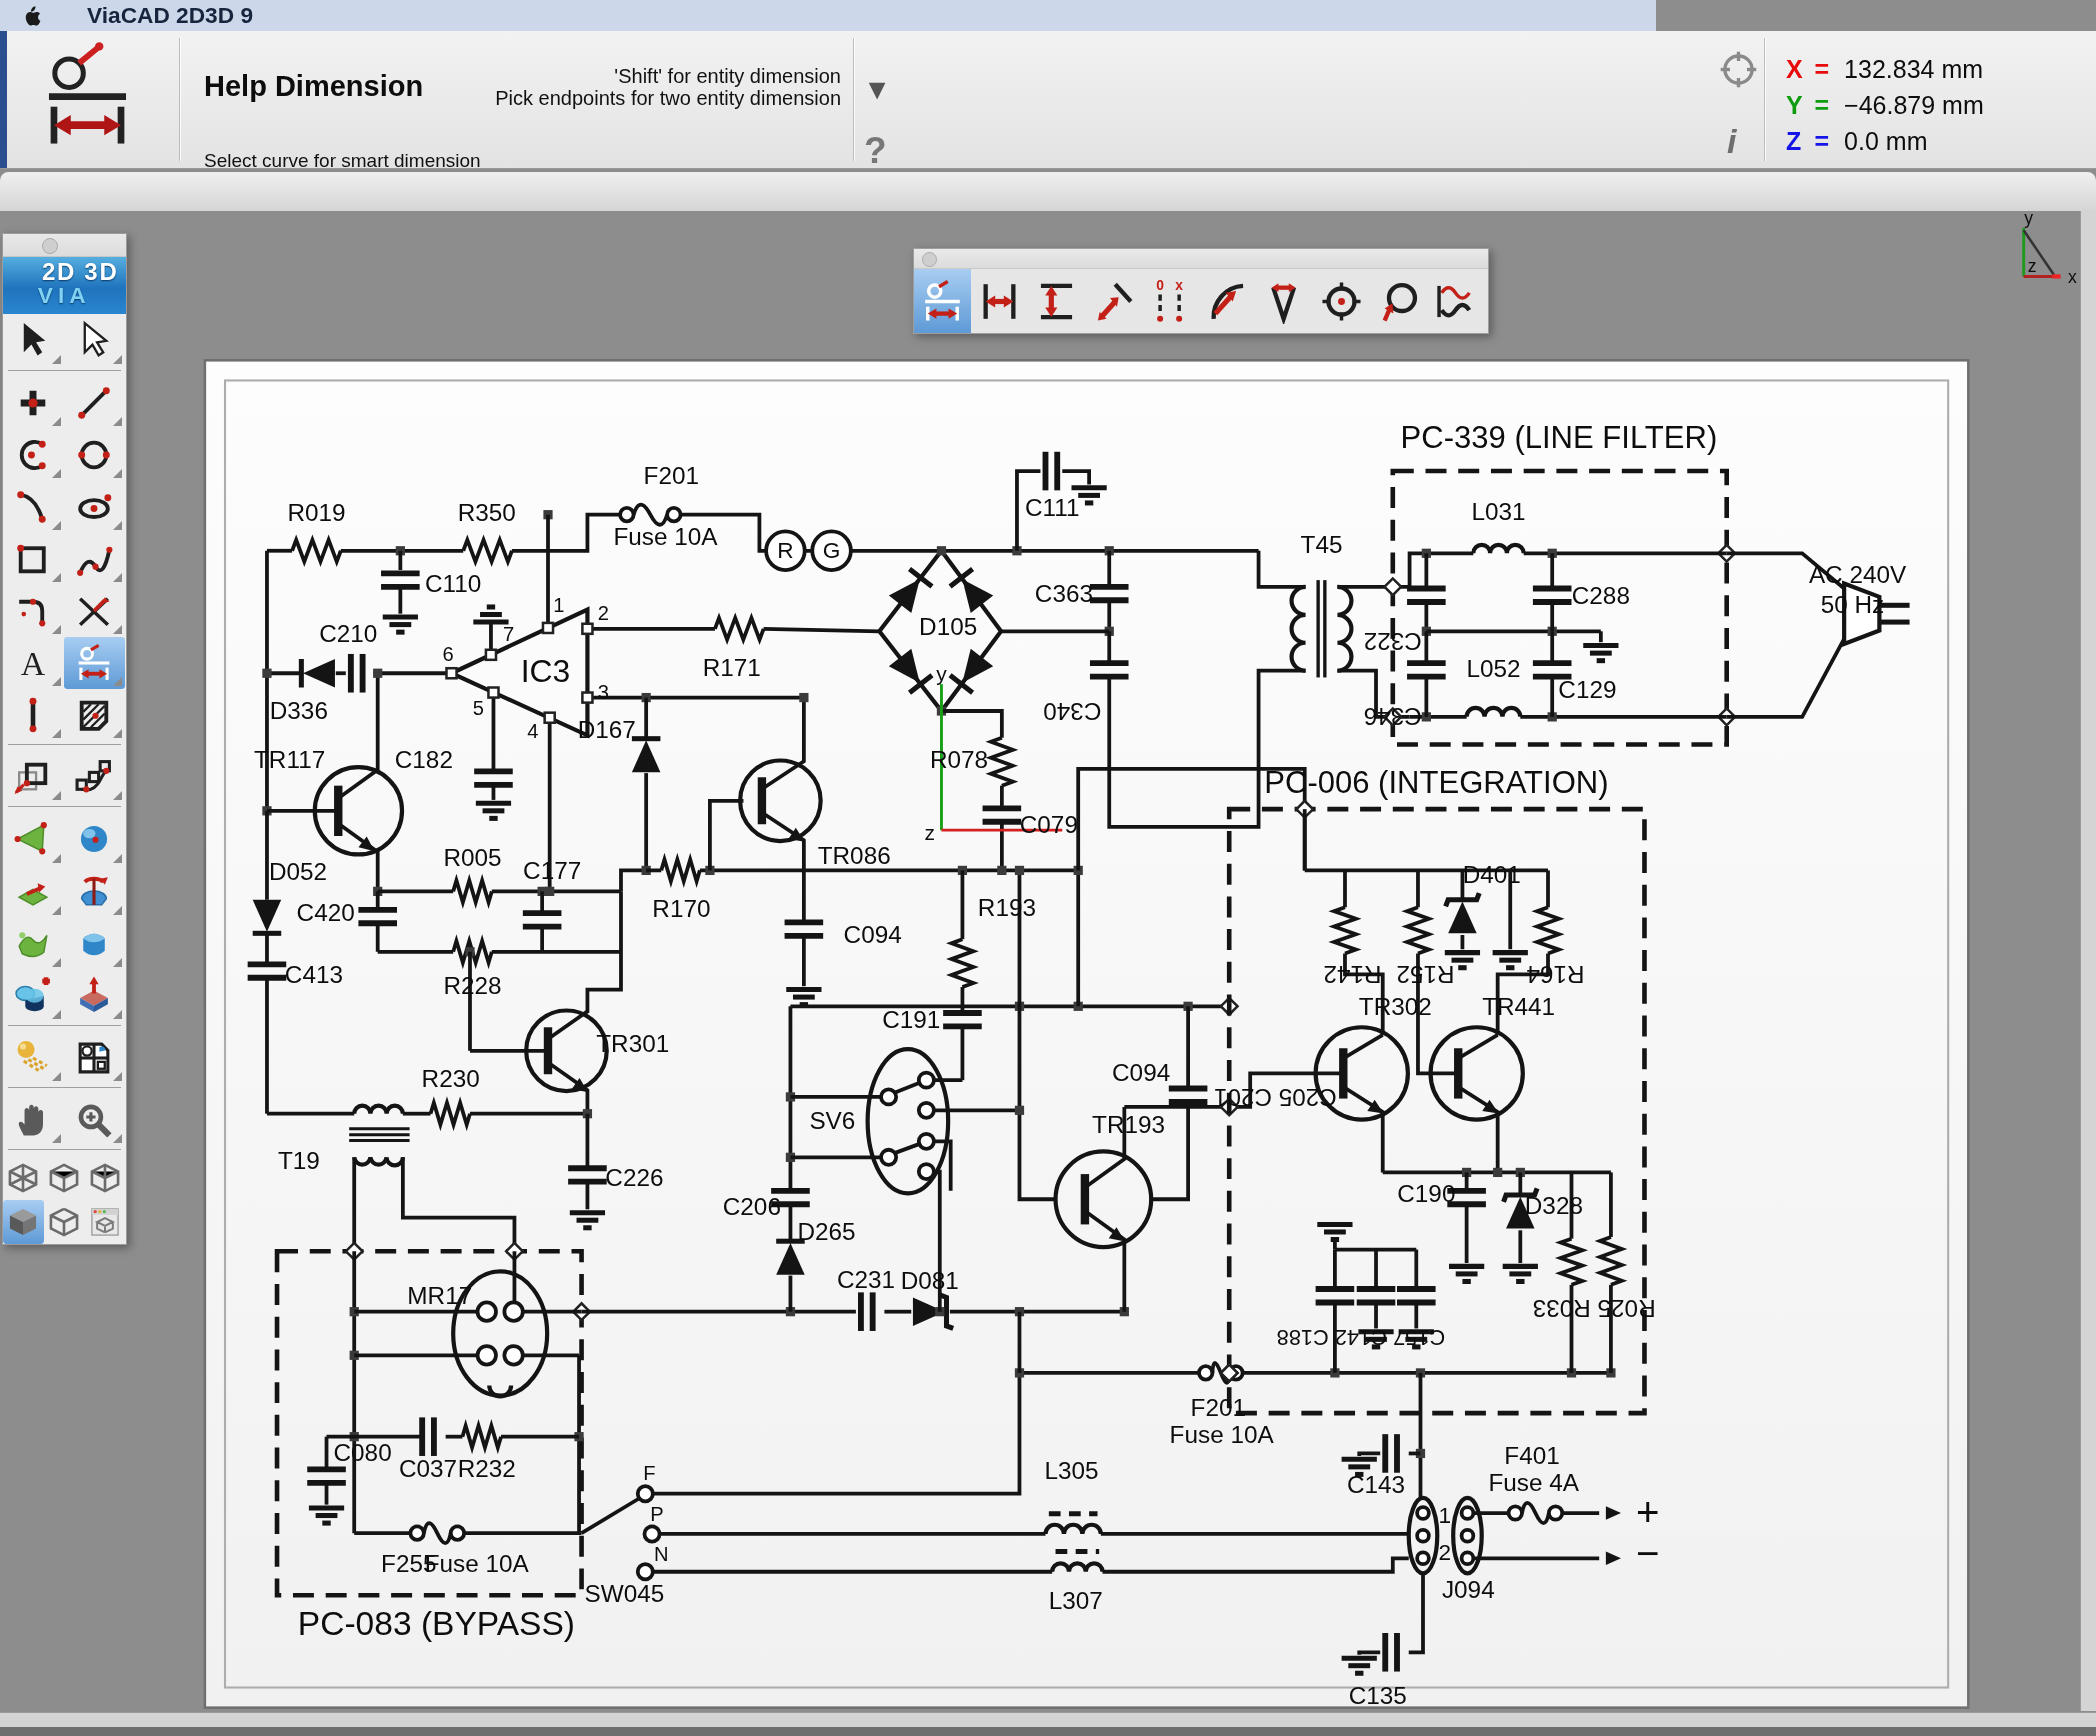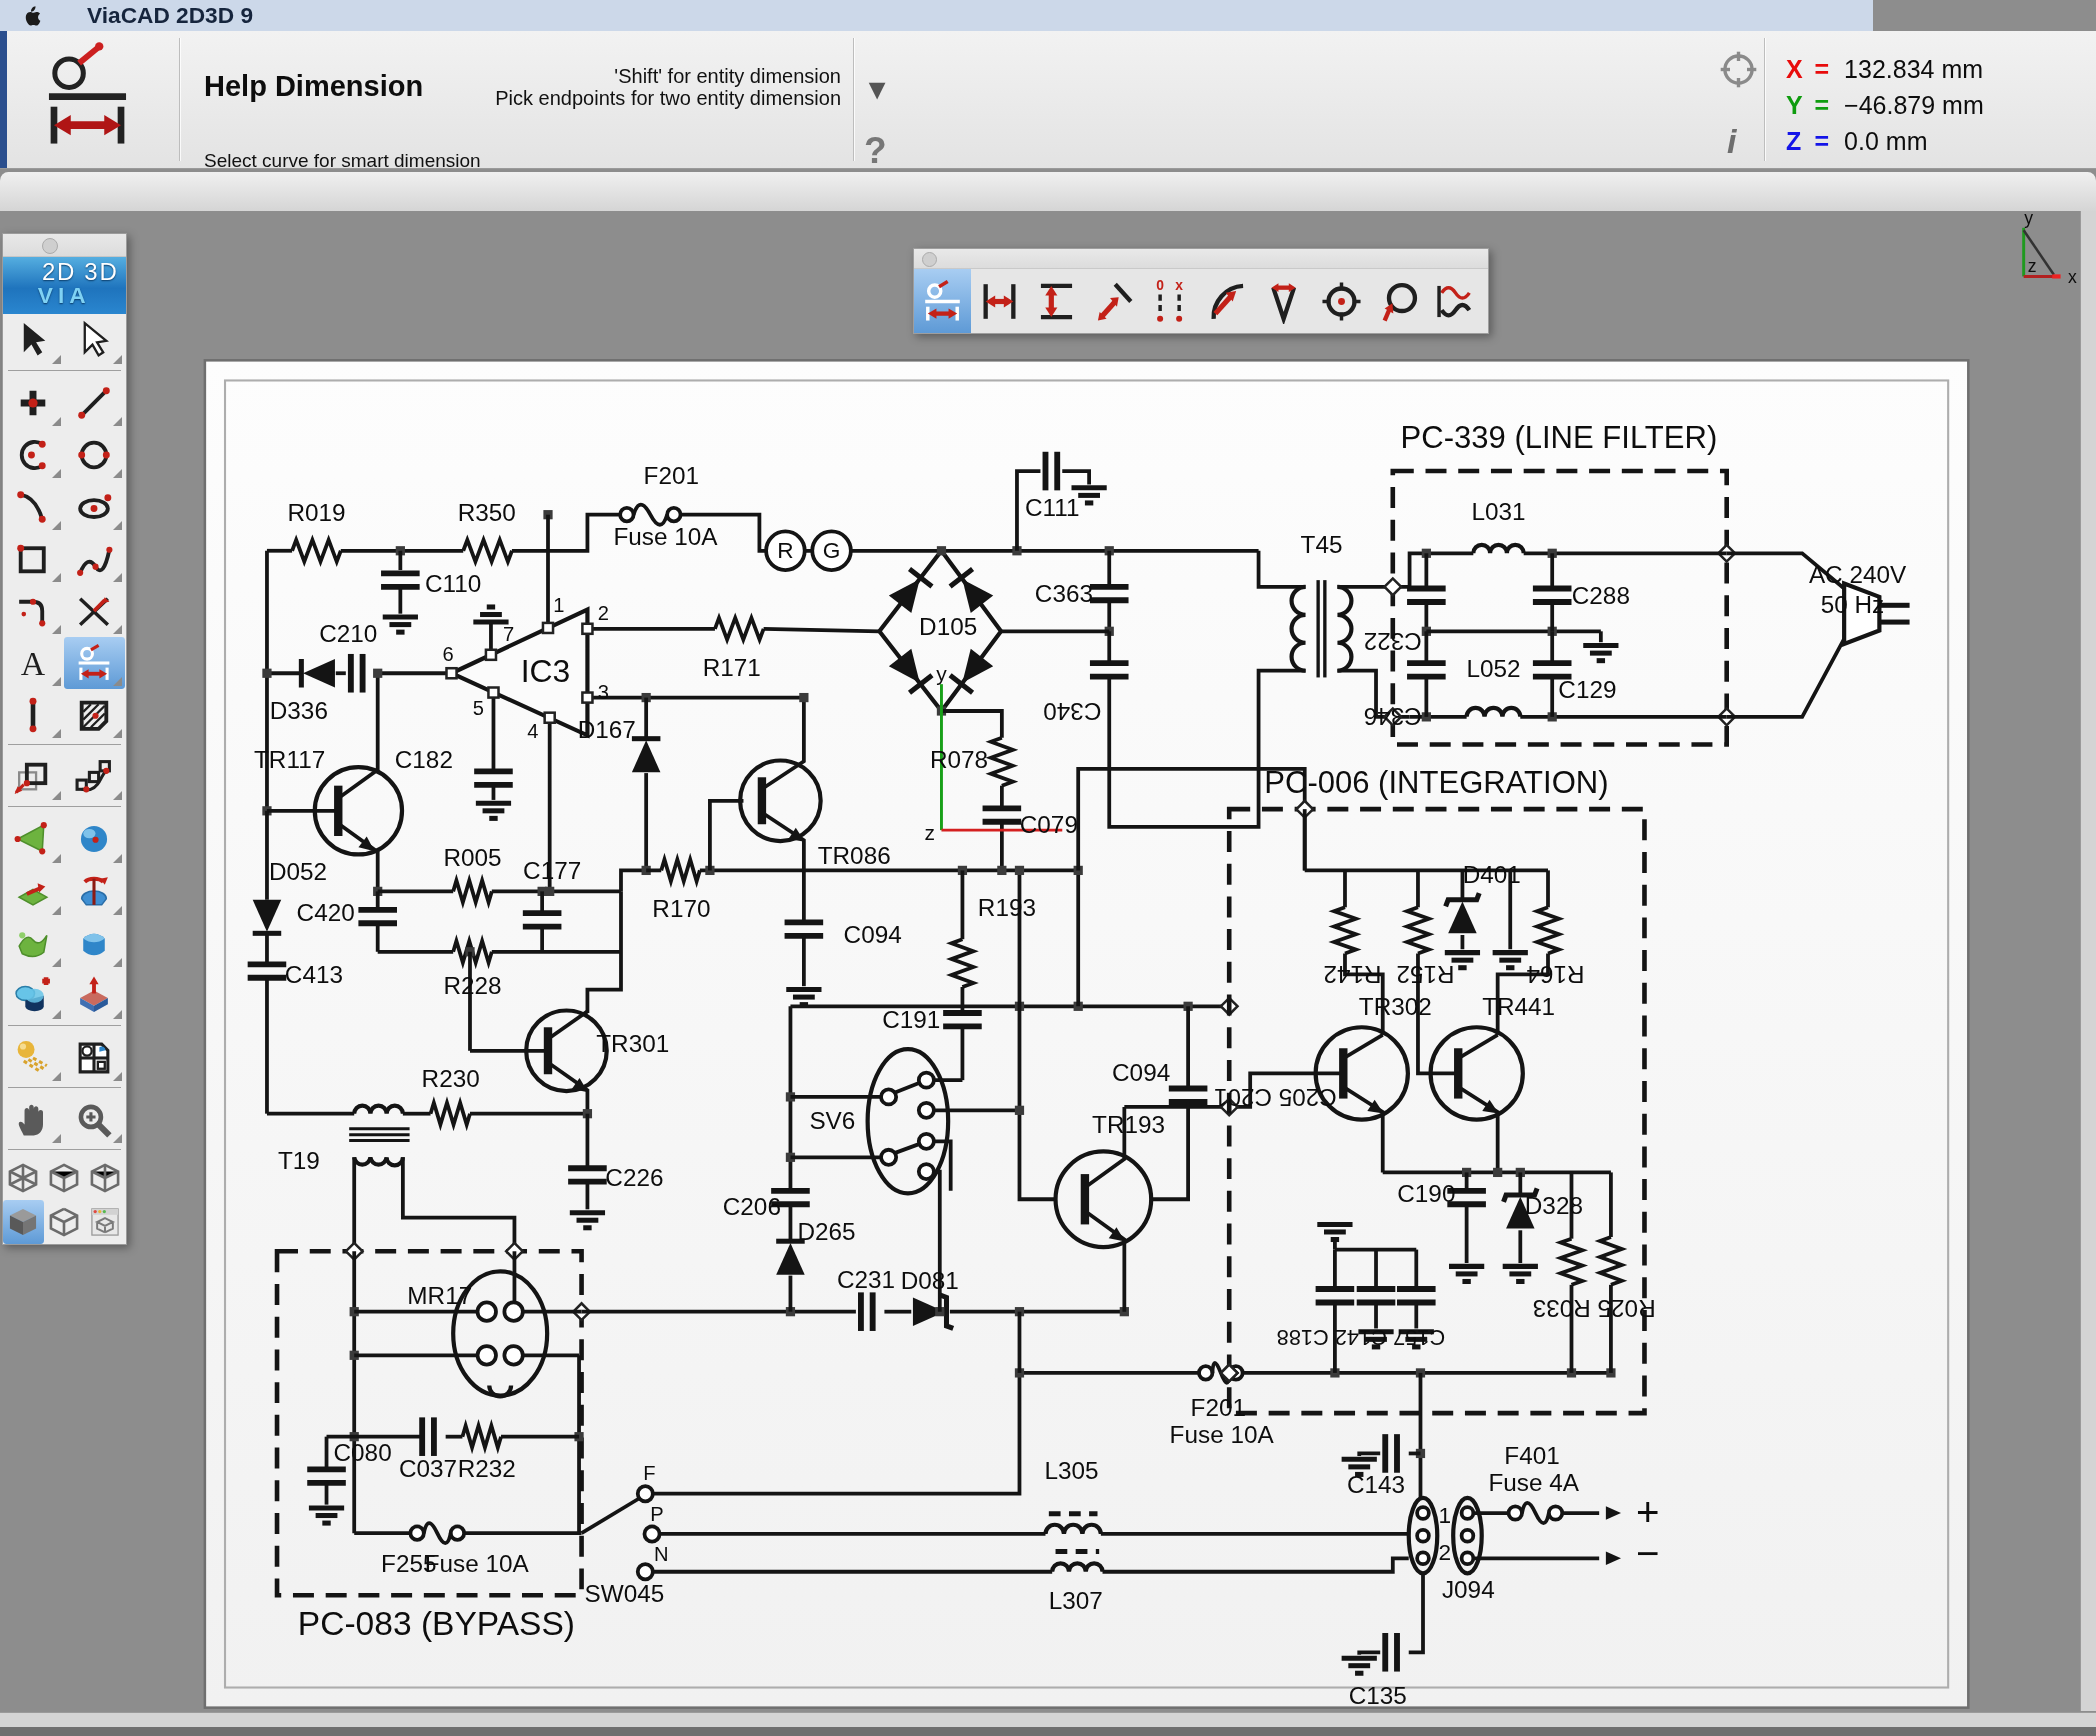--- a/index.html
+++ b/index.html
@@ -1,19 +1,19 @@
 <!DOCTYPE html>
 <html style="font-size:13.4px"><head>
 <meta charset="utf-8">
 <style>
   html,body{margin:0;padding:0;width:2096px;height:1737px;overflow:hidden;
     font-family:"Liberation Sans","DejaVu Sans",sans-serif;background:#8d8d8d;}
   .abs{position:absolute;}
   
-  #menubar{left:0;top:0;width:1873px;height:31px;background:#ccd8e9;
+  #menubar{left:0;top:0;width:1656px;height:31px;background:#ccd8e9;
     display:flex;align-items:center;gap:0;border-bottom:0.8px solid #aebccd;}
   #menubar .apple{margin-left:23.5px;margin-right:25px;display:flex;align-items:center;}
   #menubar .mi{padding:0 16px;font-size:22.7px;color:#16253d;}
   #menubar .appname{font-weight:bold;padding:0 18.5px;font-size:22.7px;color:#16253d;}
   
   #toolbar{left:0;top:31px;width:2096px;height:137px;
     background:linear-gradient(#f2f2f2,#e3e3e3);border-bottom:1.7px solid #9a9a9a;}
   #toolbar .sliver{position:absolute;left:0;top:0;width:6.7px;height:137px;background:#2b4f8e;}
   #tb-icon{position:absolute;left:37px;top:6.7px;width:101px;height:124px;}
   .vdiv{position:absolute;top:6.7px;width:0.8px;height:123px;background:#bdbdbd;box-shadow:0.8px 0 0 #fff;}
@@ -40,21 +40,21 @@
   #bottomedge{left:0;top:1727px;width:2096px;height:10px;background:#6f6f6f;}
   #rightstrip{left:2080px;top:211px;width:16px;height:1500px;background:#d4d4d4;border-left:0.8px solid #9a9a9a;}
   
   #palette{left:1.7px;top:233px;width:123px;background:#ededed;border:0.8px solid #9b9b9b;
     box-shadow:2.5px 3.4px 8.4px rgba(0,0,0,.35);}
   #pal-head{height:22px;background:linear-gradient(#e8e8e8,#dcdcdc);border-bottom:0.8px solid #c6c6c6;position:relative;}
   #pal-close{position:absolute;left:39px;top:4.2px;width:14.3px;height:14.3px;border-radius:50%;
     background:#cfcfcf;border:0.8px solid #ababab;}
   #pal-logo{height:54px;background:linear-gradient(#55aee0 0%,#1f74bd 55%,#2a86cf 100%);
     color:#fff;text-align:center;line-height:1;padding-top:3.4px;}
-  #pal-logo .l1{font-size:24px;font-weight:normal;letter-spacing:1.7px;text-shadow:0 0.8px 1.7px #0a3a66;padding-left:32px;}
+  #pal-logo .l1{font-size:24px;font-weight:bold;letter-spacing:1.7px;text-shadow:0 0.8px 1.7px #0a3a66;padding-left:32px;}
   #pal-logo .l2{font-size:22.7px;font-weight:bold;color:#7fd2f4;letter-spacing:5px;text-shadow:0 0.8px 1.7px #0a3a66;}
   .pal-row{display:flex;}
   .pal-cell{width:61px;height:52px;display:flex;align-items:center;justify-content:center;position:relative;}
   .pal-cell.small{width:41px;height:44px;}
   .pal-cell.sel{background:linear-gradient(#a8cdf2,#5e9ad6);border-radius:3.4px;}
   .pal-cell .fly{position:absolute;right:2.5px;bottom:2.5px;width:0;height:0;
     border-left:9.2px solid transparent;border-bottom:9.2px solid #8b8b8b;}
   .pal-div{height:2.5px;border-top:1.7px solid #9f9f9f;margin:3.4px 5px;}
   
   #dimbar{left:913px;top:248px;width:574px;background:#e6e6e6;border:0.8px solid #9e9e9e;

